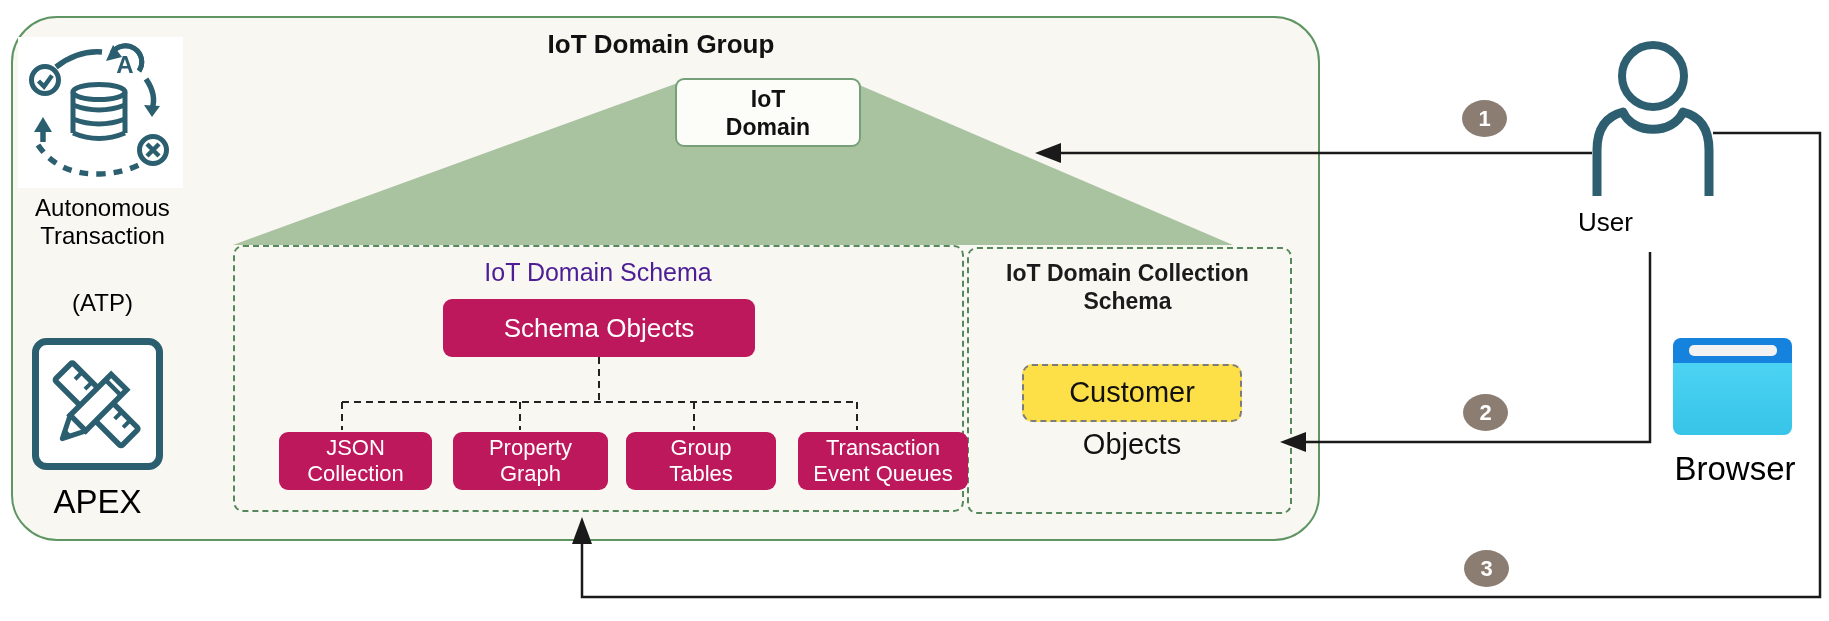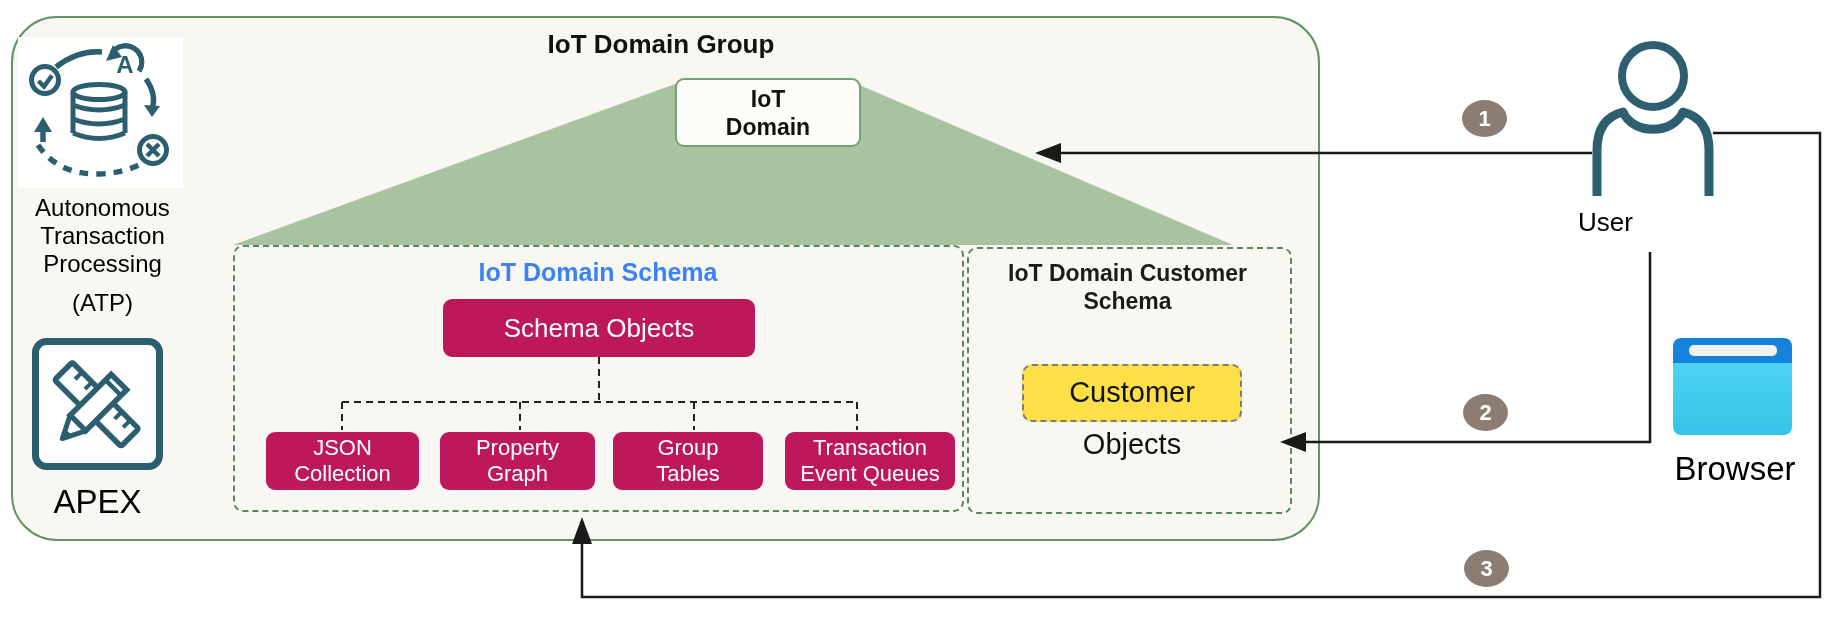--- a/index.html
+++ b/index.html
@@ -22,28 +22,28 @@
               border:2px solid #76a077;border-radius:9px;z-index:3;
               display:flex;flex-direction:column;justify-content:center;align-items:center;
               font-size:23px;font-weight:bold;color:#111;line-height:28px;}
 
   
   .schema-box{left:233px;top:245px;width:727px;height:263px;
               border:2px dashed #55885a;border-radius:10px;z-index:3;}
   .workspace-box{left:967px;top:247px;width:321px;height:263px;
               border:2px dashed #55885a;border-radius:10px;z-index:3;}
   .schema-title{left:398px;top:258px;width:400px;text-align:center;font-size:25px;
-                font-weight:bold;color:#3b82f6;z-index:4;}
+                font-weight:normal;color:#4c1d95;z-index:4;}
   .workspace-title{left:977px;top:259px;width:301px;text-align:center;font-size:23px;
                 font-weight:bold;color:#1b1b1b;line-height:28px;z-index:4;}
 
   .green-box{background:#be185d;border-radius:9px;color:#fff;text-align:center;z-index:4;}
   .parent-box{left:443px;top:299px;width:312px;height:58px;font-size:26px;line-height:58px;}
   .child-box{top:432px;height:58px;font-size:22px;line-height:26px;
-             display:flex;flex-direction:column;justify-content:center;}
+             display:flex;flex-direction:column;justify-content:center;margin-left:13px;}
   .child-json{left:266px;width:153px;}
   .child-property{left:440px;width:155px;}
   .child-data{left:613px;width:150px;}
   .child-transaction{left:785px;width:170px;}
 
   .customer-box{left:1022px;top:364px;width:216px;height:54px;background:#fde047;
                 border:2px dashed #7c7c7c;border-radius:10px;z-index:4;
                 font-size:29px;color:#111;text-align:center;line-height:52px;}
 
   
@@ -95,21 +95,21 @@
   <div class="abs domain-box">
     <span>IoT</span>
     <span>Domain</span>
   </div>
 
   <div class="abs schema-box"></div>
   <div class="abs schema-title">IoT Domain Schema</div>
 
   <div class="abs workspace-box"></div>
   <div class="abs workspace-title">
-    <span style="display:block">IoT Domain Customer</span>
+    <span style="display:block">IoT Domain Collection</span>
     <span style="display:block">Schema</span>
   </div>
 
   <div class="abs green-box parent-box">Schema Objects</div>
 
   <div class="abs green-box child-box child-json">
     <span>JSON</span>
     <span>Collection</span>
   </div>
   <div class="abs green-box child-box child-property">
@@ -150,21 +150,20 @@
     <g fill="#2b5f70">
       <polygon points="25,80 16,95 34,95"></polygon>
       <polygon points="95,8 104,20 88,24"></polygon>
       <polygon points="134,80 126,68 142,69"></polygon>
       <text x="107" y="36" font-size="24" font-weight="bold" text-anchor="middle" font-family="Liberation Sans, sans-serif">A</text>
     </g>
   </svg>
   <div class="abs atp-label">
     <span style="display:block">Autonomous</span>
     <span style="display:block">Transaction</span>
-    <span style="display:block">Processing</span>
   </div>
   <div class="abs atp-abbrev">(ATP)</div>
 
   <svg class="abs apex-icon" viewBox="0 0 131 132">
     <rect x="3.5" y="3.5" width="124" height="125" rx="11" fill="#ffffff" stroke="#2b5f70" stroke-width="7"></rect>
     <g transform="rotate(45 65 66)" stroke="#2b5f70" fill="#ffffff" stroke-width="5.5">
       <rect x="18" y="54" width="94" height="25" rx="2"></rect>
       <path d="M32,54 V64 M46,54 V64 M60,54 V64 M74,54 V64 M88,54 V64 M100,54 V64" fill="none" stroke-width="4"></path>
     </g>
     <g transform="rotate(-45 65 66)" stroke="#2b5f70" stroke-width="5.5">

